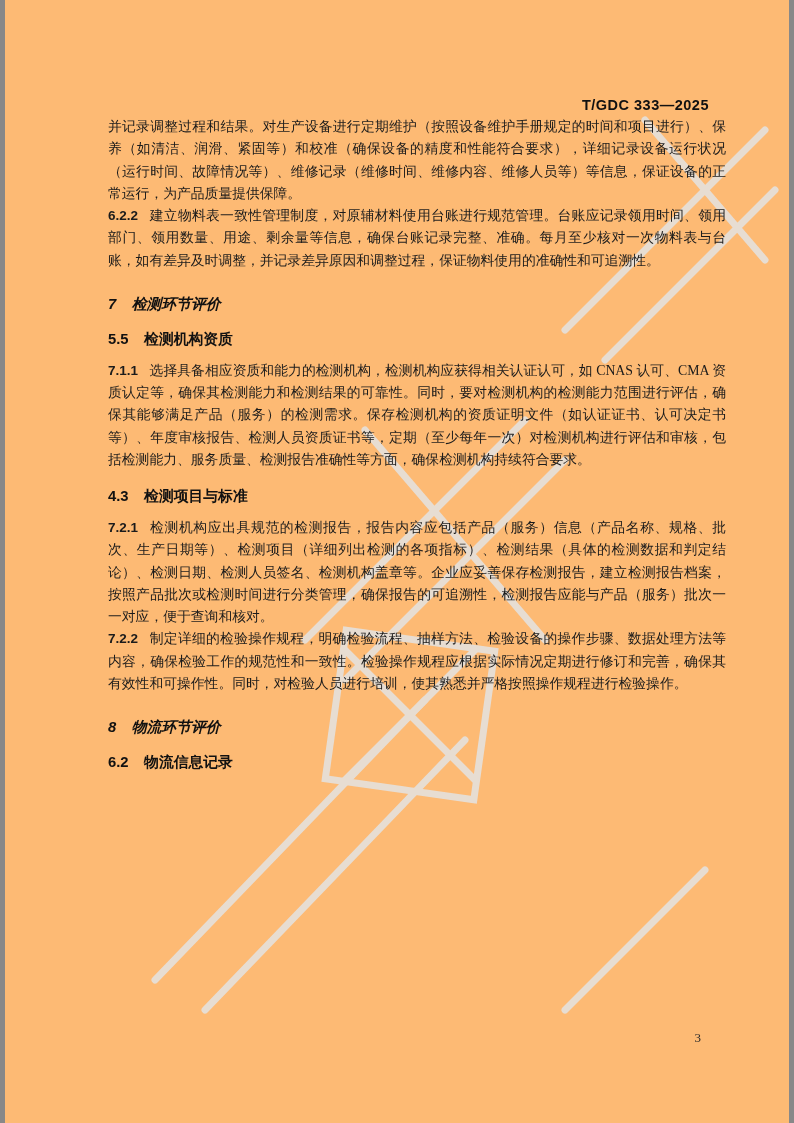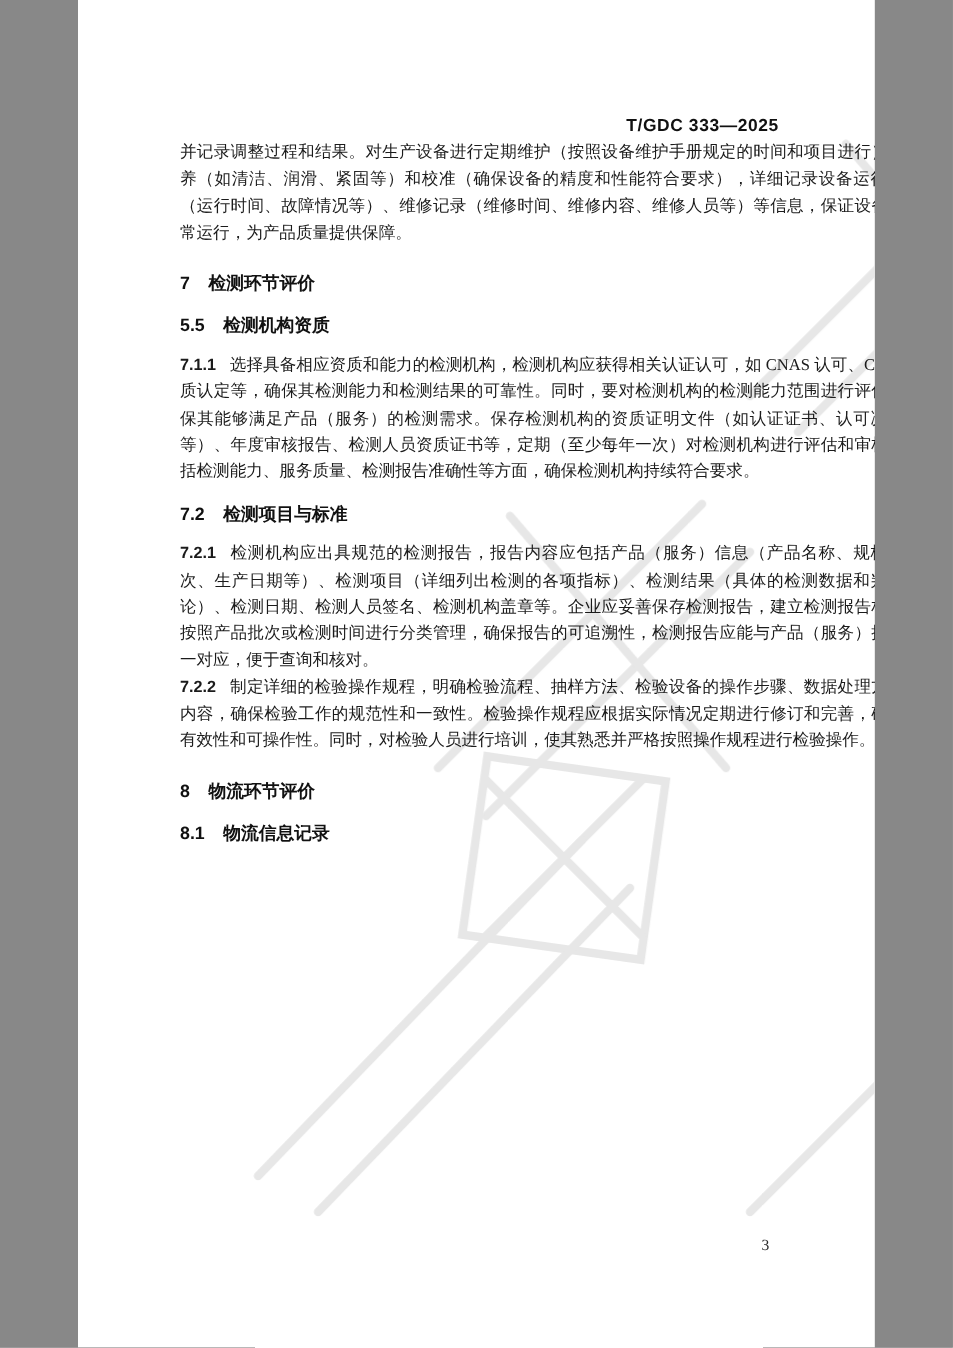--- a/index.html
+++ b/index.html
@@ -1,36 +1,36 @@
 <!DOCTYPE html>
 <html><head>
 <meta charset="utf-8">
 <style>
   html,body{margin:0;padding:0;background:#888;}
   .page{
     position:relative;
-    width:664px;height:1123px;
-    background:#ffffff;
+    width:784px;height:1123px;
+    background:#fdba74;
     margin:0 auto;
     overflow:hidden;
     font-family:"Liberation Serif","DejaVu Serif",serif;
     color:#1b1b1b;
   }
   .watermark{
     position:absolute;left:0;top:0;width:794px;height:1123px;
     z-index:0;pointer-events:none;
   }
   .header{
     position:absolute;top:97px;right:80px;z-index:2;
     font-family:"Liberation Sans","DejaVu Sans",sans-serif;
     font-weight:bold;font-size:14.5px;letter-spacing:0.5px;
     color:#111;
   }
   .content{
-    position:absolute;left:85px;top:116px;width:618px;z-index:1;
+    position:absolute;left:103px;top:116px;width:618px;z-index:1;
   }
   .content p{
     margin:0;
     font-size:13.8px;
     line-height:22.25px;
     text-align:justify;
     text-justify:inter-ideograph;
     color:#1b1b1b;
   }
   .content p .num{
@@ -38,21 +38,21 @@
     font-weight:bold;font-size:13.5px;
     margin-right:0.85em;
   }
   .content .h1, .content .h2{
     font-family:"Liberation Sans","DejaVu Sans",sans-serif;
     font-weight:bold;
     font-size:14.8px;
     color:#111;
     line-height:20px;
   }
-  .content .h1{margin:22px 0 13px 0;}
+  .content .h1{margin:22px 0 13px 0;font-style:italic;}
   .content .h2{margin:15px 0 11px 0;}
   .content .h1 .num, .content .h2 .num{margin-right:1.05em;}
   .page-number{
     position:absolute;top:1030px;right:88px;z-index:1;
     font-size:13px;color:#2a2a2a;
     font-family:"Liberation Serif","DejaVu Serif",serif;
   }
 </style>
 </head>
 <body>
@@ -73,24 +73,25 @@
       <path d="M150 980 L420 700"></path>
       <path d="M200 1010 L460 740"></path>
       <path d="M560 1010 L700 870"></path>
     </g>
   </svg>
 
   <div class="header">T/GDC 333—2025</div>
 
   <div class="content">
       <p class="p">并记录调整过程和结果。对生产设备进行定期维护（按照设备维护手册规定的时间和项目进行）、保养（如清洁、润滑、紧固等）和校准（确保设备的精度和性能符合要求），详细记录设备运行状况（运行时间、故障情况等）、维修记录（维修时间、维修内容、维修人员等）等信息，保证设备的正常运行，为产品质量提供保障。</p>
+      <p class="p"><span class="num">6.2.2</span>建立物料表一致性管理制度，对原辅材料使用台账进行规范管理。台账应记录领用时间、领用部门、领用数量、用途、剩余量等信息，确保台账记录完整、准确。每月至少核对一次物料表与台账，如有差异及时调整，并记录差异原因和调整过程，保证物料使用的准确性和可追溯性。</p>
       <div class="h1"><span class="num">7</span>检测环节评价</div>
       <div class="h2"><span class="num">5.5</span>检测机构资质</div>
       <p class="p"><span class="num">7.1.1</span>选择具备相应资质和能力的检测机构，检测机构应获得相关认证认可，如 CNAS 认可、CMA 资质认定等，确保其检测能力和检测结果的可靠性。同时，要对检测机构的检测能力范围进行评估，确保其能够满足产品（服务）的检测需求。保存检测机构的资质证明文件（如认证证书、认可决定书等）、年度审核报告、检测人员资质证书等，定期（至少每年一次）对检测机构进行评估和审核，包括检测能力、服务质量、检测报告准确性等方面，确保检测机构持续符合要求。</p>
-      <div class="h2"><span class="num">7.2</span>检测项目与标准</div>
+      <div class="h2"><span class="num">4.3</span>检测项目与标准</div>
       <p class="p"><span class="num">7.2.1</span>检测机构应出具规范的检测报告，报告内容应包括产品（服务）信息（产品名称、规格、批次、生产日期等）、检测项目（详细列出检测的各项指标）、检测结果（具体的检测数据和判定结论）、检测日期、检测人员签名、检测机构盖章等。企业应妥善保存检测报告，建立检测报告档案，按照产品批次或检测时间进行分类管理，确保报告的可追溯性，检测报告应能与产品（服务）批次一一对应，便于查询和核对。</p>
       <p class="p"><span class="num">7.2.2</span>制定详细的检验操作规程，明确检验流程、抽样方法、检验设备的操作步骤、数据处理方法等内容，确保检验工作的规范性和一致性。检验操作规程应根据实际情况定期进行修订和完善，确保其有效性和可操作性。同时，对检验人员进行培训，使其熟悉并严格按照操作规程进行检验操作。</p>
       <div class="h1"><span class="num">8</span>物流环节评价</div>
-      <div class="h2"><span class="num">8.1</span>物流信息记录</div>
+      <div class="h2"><span class="num">6.2</span>物流信息记录</div>
     </div>
 
   <div class="page-number">3</div>
 </div>
 
 </body></html>

